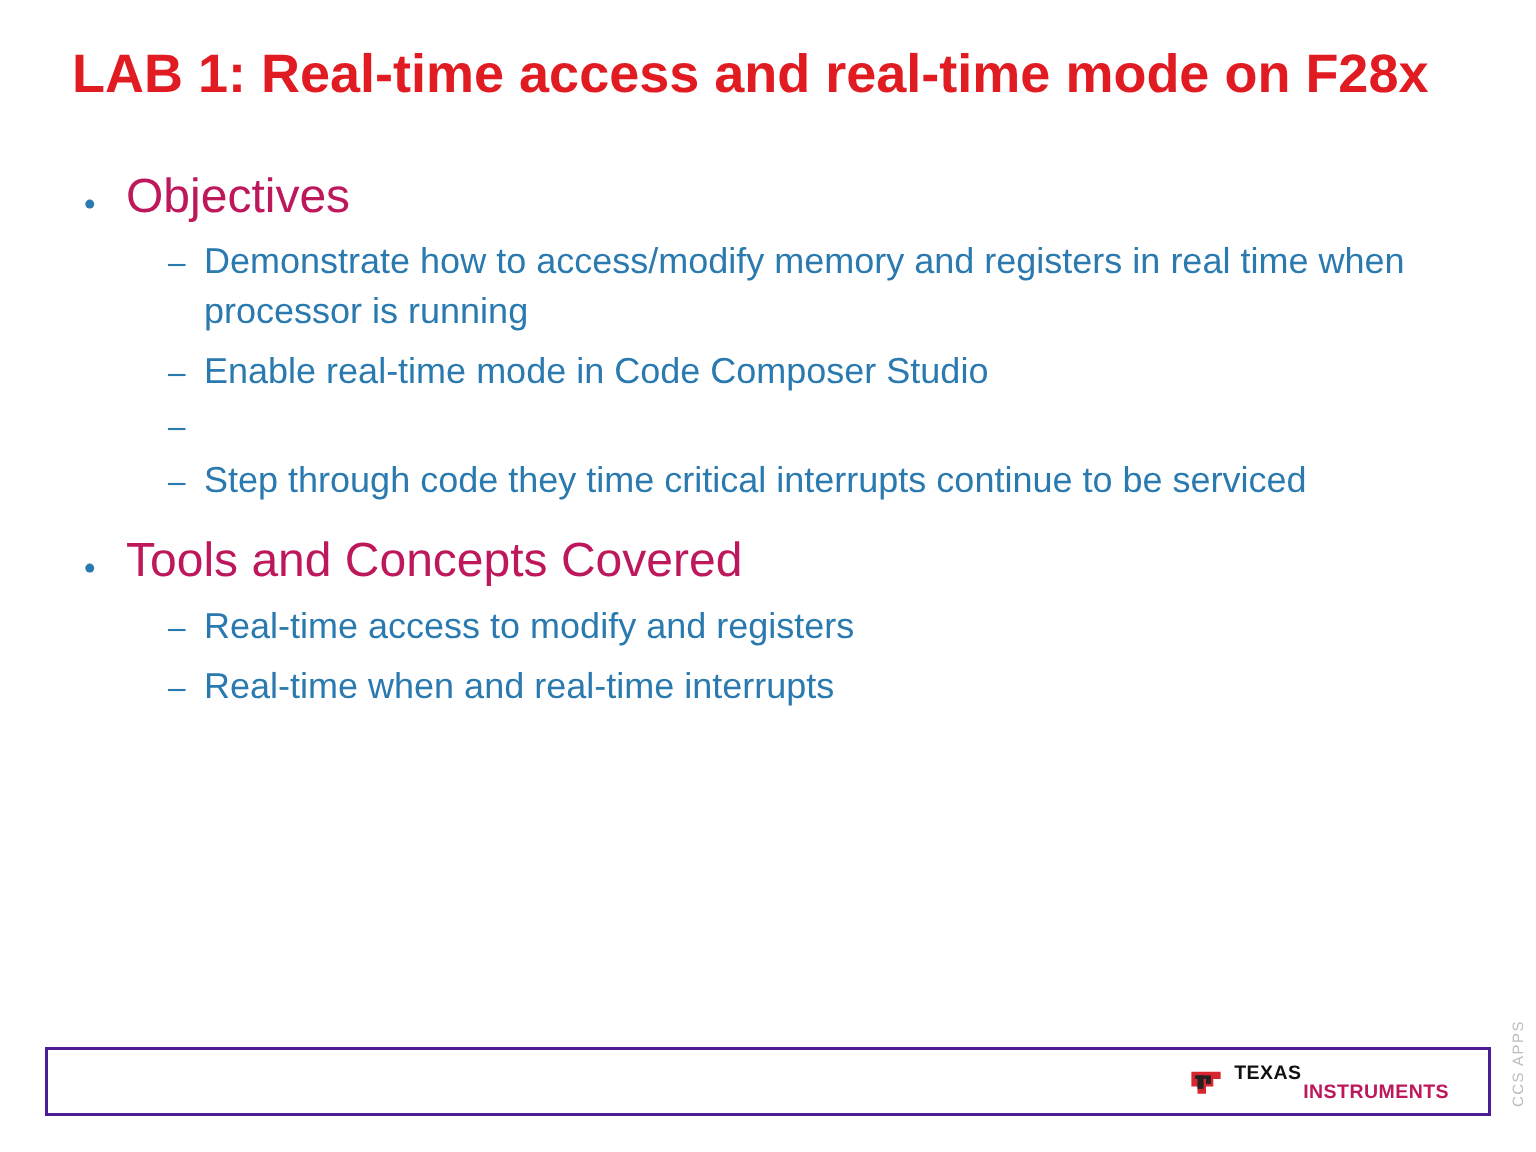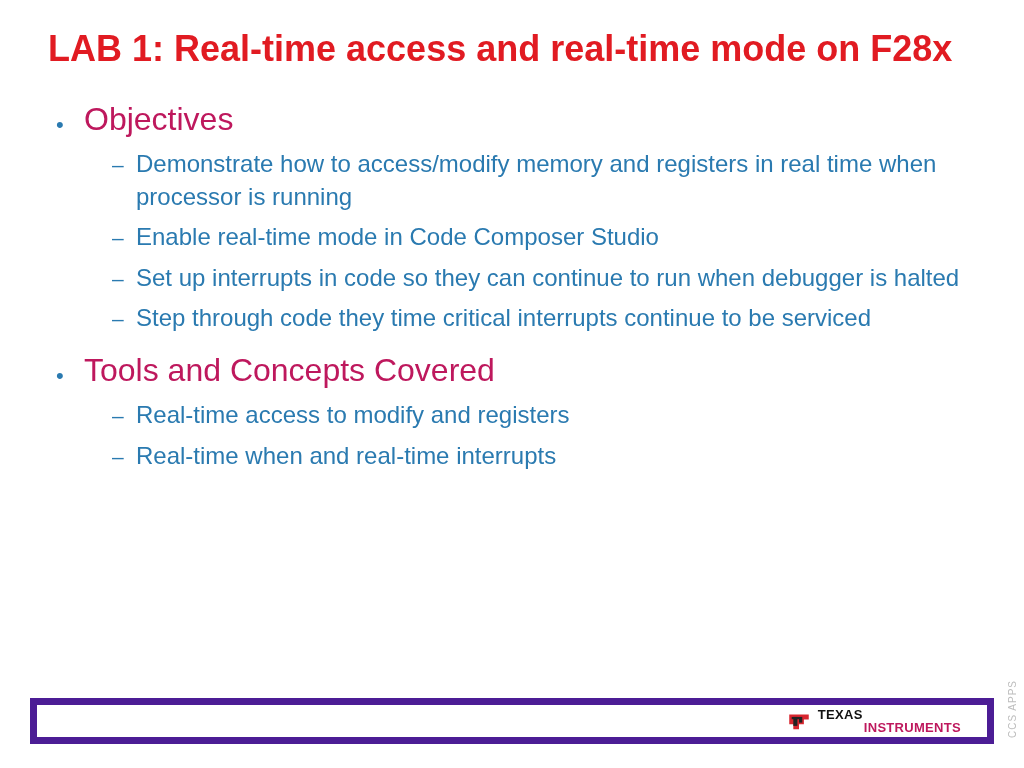--- a/index.html
+++ b/index.html
@@ -15,21 +15,21 @@
     width: 100%;
     height: 100%;
     padding: 28px 48px 0 48px;
     position: relative;
   }
   .title {
     color: #e11b22;
     font-size: 36px;
     font-weight: bold;
     line-height: 1.15;
-    margin-bottom: 32px;
+    margin-bottom: 43px;
   }
   .content {
     padding-left: 8px;
   }
   .section {
     margin-bottom: 18px;
   }
   .section-header {
     display: flex;
     align-items: baseline;
@@ -67,21 +67,21 @@
     color: #2a7ab0;
     font-size: 24px;
     line-height: 1.35;
   }
   .footer-bar {
     position: absolute;
     left: 30px;
     right: 30px;
     bottom: 24px;
     height: 46px;
-    border: 7px solid #4c1d95;
+    border: 2px solid #4c1d95;
     background: #fff;
     display: flex;
     align-items: center;
     justify-content: flex-end;
     padding-right: 26px;
   }
   .ti-logo {
     display: flex;
     align-items: center;
   }
@@ -139,21 +139,20 @@
         <div class="sub-item">
           <span class="dash">–</span>
           <span class="sub-text">Demonstrate how to access/modify memory and registers in real time when processor is running</span>
         </div>
         <div class="sub-item">
           <span class="dash">–</span>
           <span class="sub-text">Enable real-time mode in Code Composer Studio</span>
         </div>
         <div class="sub-item">
           <span class="dash">–</span>
-          <span class="sub-text">Set up interrupts in code so they can continue to run when debugger is halted</span>
         </div>
         <div class="sub-item">
           <span class="dash">–</span>
           <span class="sub-text">Step through code they time critical interrupts continue to be serviced</span>
         </div>
       </div>
     </div>
 
     <div class="section">
       <div class="section-header">

